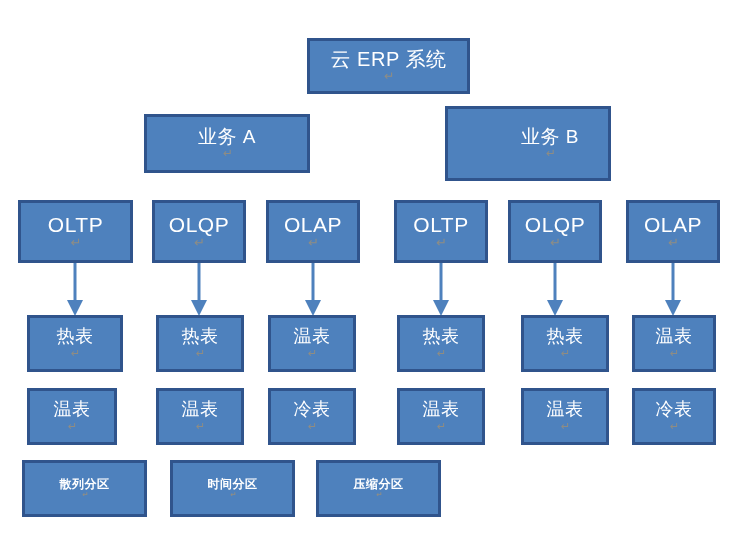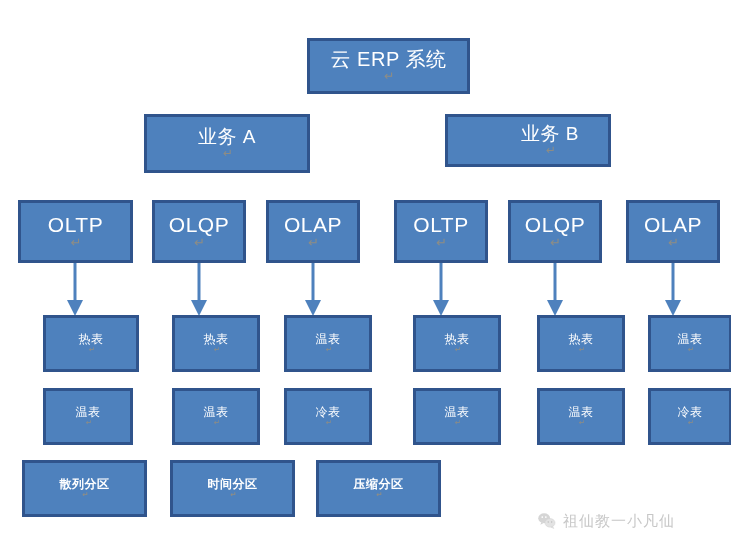--- a/index.html
+++ b/index.html
@@ -40,21 +40,21 @@
     color: #9a8f7a;
     font-size: 0.62em;
     margin-left: 2px;
     opacity: 0.85;
     vertical-align: baseline;
   }
   
   .t-root   { font-size: 20px; }
   .t-biz    { font-size: 19px; }
   .t-eng    { font-size: 21px; justify-content: center; }
-  .t-table  { font-size: 12px; margin-left: 16px; }
+  .t-table  { font-size: 18px; }
   .t-part   { font-size: 12px; font-weight: bold; }
 
   .connector {
     position: absolute;
   }
   .watermark {
     position: absolute;
     display: flex;
     align-items: center;
     gap: 6px;
@@ -105,21 +105,21 @@
 
   <div class="node t-root" style="left:307px; top:38px; width:163px; height:56px;">
     <span class="lbl">云 ERP 系统</span>
       <span class="pilcrow">↵</span>
   </div>
 
   <div class="node t-biz" style="left:144px; top:114px; width:166px; height:59px;">
     <span class="lbl">业务 A</span>
       <span class="pilcrow">↵</span>
   </div>
-  <div class="node t-biz" style="left:445px; top:114px; width:166px; height:53px;padding-left:44px;">
+  <div class="node t-biz" style="left:445px; top:106px; width:166px; height:75px;padding-left:44px;">
     <span class="lbl">业务 B</span>
       <span class="pilcrow">↵</span>
   </div>
 
   <div class="node t-eng" style="left:18px; top:200px; width:115px; height:63px;">
     <span class="lbl">OLTP</span>
       <span class="pilcrow">↵</span>
   </div>
   <div class="node t-eng" style="left:152px; top:200px; width:94px; height:63px;">
     <span class="lbl">OLQP</span>
@@ -198,37 +198,14 @@
   </div>
   <div class="node t-part" style="left:170px; top:460px; width:125px; height:57px;">
     <span class="lbl">时间分区</span>
       <span class="pilcrow">↵</span>
   </div>
   <div class="node t-part" style="left:316px; top:460px; width:125px; height:57px;">
     <span class="lbl">压缩分区</span>
       <span class="pilcrow">↵</span>
   </div>
 
-  <div class="watermark" style="left:537px; top:511px;">
-    <span class="wechat-icon">
-      <svg viewBox="0 0 24 24" width="20" height="20" xmlns="http://www.w3.org/2000/svg">
-        <g fill="#d5d5d5">
-          <ellipse cx="8.6" cy="8.6" rx="7.1" ry="6.0"></ellipse>
-          <polygon points="5.4,13.2 4.0,16.4 7.6,14.6"></polygon>
-        </g>
-        <g fill="#ffffff">
-          <circle cx="6.3" cy="7.3" r="1.05"></circle>
-          <circle cx="10.6" cy="7.3" r="1.05"></circle>
-        </g>
-        <g fill="#e3e3e3" stroke="#cfcfcf" stroke-width="0.5">
-          <ellipse cx="15.6" cy="14.2" rx="6.1" ry="5.2"></ellipse>
-          <polygon points="18.6,18.2 20.2,21.0 16.7,19.4"></polygon>
-        </g>
-        <g fill="#bdbdbd">
-          <circle cx="13.5" cy="13.1" r="0.85"></circle>
-          <circle cx="17.6" cy="13.1" r="0.85"></circle>
-        </g>
-      </svg>
-    </span>
-    <span class="wm-text">祖仙教一小凡仙</span>
-  </div>
 
 </div>
 
 </body></html>

